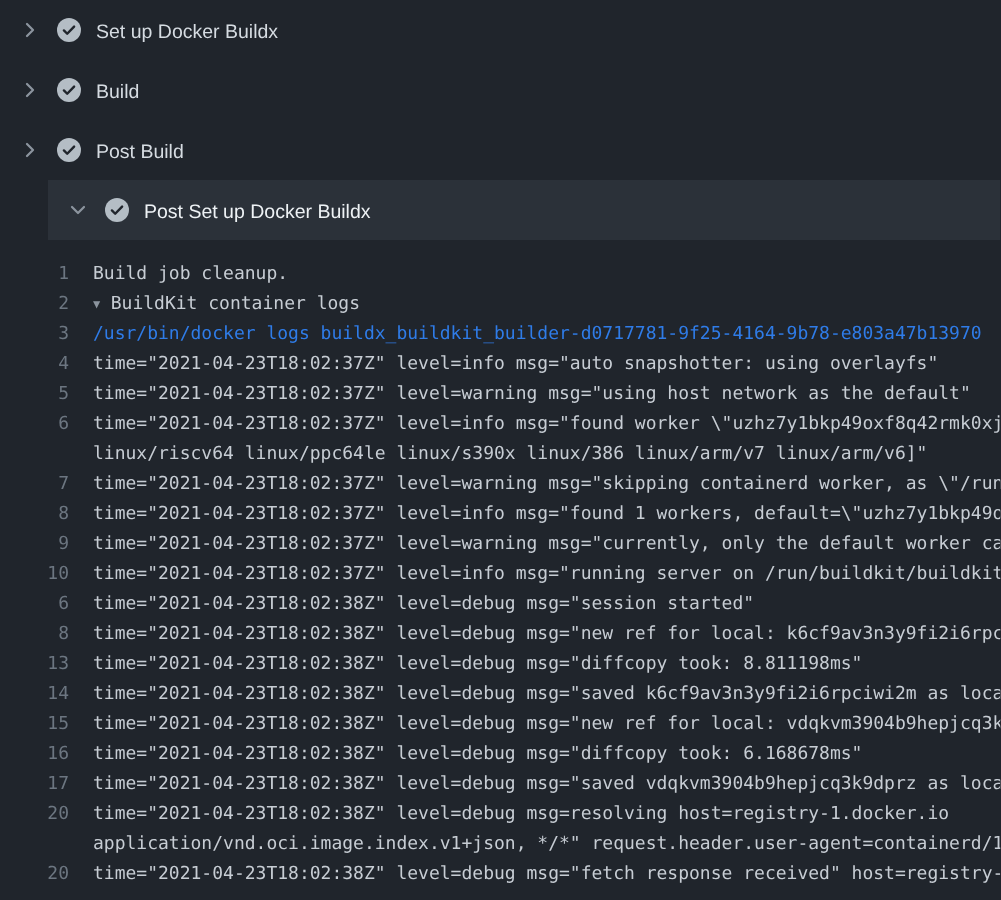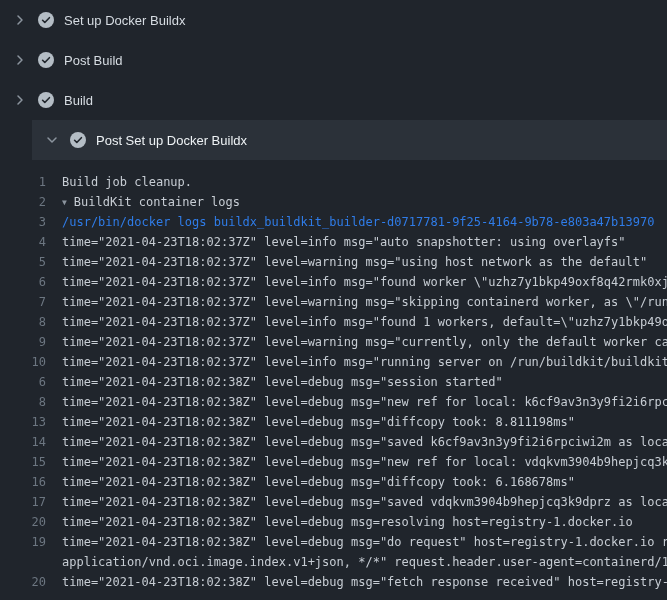--- a/index.html
+++ b/index.html
@@ -101,35 +101,35 @@
       <svg width="16" height="16" viewBox="0 0 16 16">
         <path d="M6 4l4 4-4 4" fill="none" stroke="currentColor" stroke-width="1.5" stroke-linecap="round" stroke-linejoin="round"></path>
       </svg>
     </span>
     <span class="check">
       <svg width="16" height="16" viewBox="0 0 16 16">
         <circle cx="8" cy="8" r="8" fill="currentColor"></circle>
         <path d="M4.6 8.3l2.2 2.2 4.6-4.8" fill="none" style="stroke: var(--background, #20252c);" stroke-width="1.6" stroke-linecap="round" stroke-linejoin="round"></path>
       </svg>
     </span>
+    <span class="step-label">Build</span>
+  </div>
+      <div class="step-row collapsed">
+    <span class="chev">
+      <svg width="16" height="16" viewBox="0 0 16 16">
+        <path d="M6 4l4 4-4 4" fill="none" stroke="currentColor" stroke-width="1.5" stroke-linecap="round" stroke-linejoin="round"></path>
+      </svg>
+    </span>
+    <span class="check">
+      <svg width="16" height="16" viewBox="0 0 16 16">
+        <circle cx="8" cy="8" r="8" fill="currentColor"></circle>
+        <path d="M4.6 8.3l2.2 2.2 4.6-4.8" fill="none" style="stroke: var(--background, #20252c);" stroke-width="1.6" stroke-linecap="round" stroke-linejoin="round"></path>
+      </svg>
+    </span>
     <span class="step-label">Post Build</span>
-  </div>
-      <div class="step-row collapsed">
-    <span class="chev">
-      <svg width="16" height="16" viewBox="0 0 16 16">
-        <path d="M6 4l4 4-4 4" fill="none" stroke="currentColor" stroke-width="1.5" stroke-linecap="round" stroke-linejoin="round"></path>
-      </svg>
-    </span>
-    <span class="check">
-      <svg width="16" height="16" viewBox="0 0 16 16">
-        <circle cx="8" cy="8" r="8" fill="currentColor"></circle>
-        <path d="M4.6 8.3l2.2 2.2 4.6-4.8" fill="none" style="stroke: var(--background, #20252c);" stroke-width="1.6" stroke-linecap="round" stroke-linejoin="round"></path>
-      </svg>
-    </span>
-    <span class="step-label">Build</span>
   </div>
       <div class="step-row expanded">
     <span class="chev">
       <svg width="16" height="16" viewBox="0 0 16 16">
         <path d="M6 4l4 4-4 4" fill="none" stroke="currentColor" stroke-width="1.5" stroke-linecap="round" stroke-linejoin="round"></path>
       </svg>
     </span>
     <span class="check">
       <svg width="16" height="16" viewBox="0 0 16 16">
         <circle cx="8" cy="8" r="8" fill="currentColor"></circle>
@@ -157,20 +157,24 @@
     <span class="txt">time="2021-04-23T18:02:37Z" level=info msg="auto snapshotter: using overlayfs"</span>
   </div>
       <div class="log-row plain">
     <span class="num">5</span>
     <span class="txt">time="2021-04-23T18:02:37Z" level=warning msg="using host network as the default"</span>
   </div>
       <div class="log-row plain">
     <span class="num">6</span>
     <span class="txt">time="2021-04-23T18:02:37Z" level=info msg="found worker \"uzhz7y1bkp49oxf8q42rmk0xj</span>
   </div>
+      <div class="log-row continuation">
+    <span class="num"></span>
+    <span class="txt">linux/riscv64 linux/ppc64le linux/s390x linux/386 linux/arm/v7 linux/arm/v6]"</span>
+  </div>
       <div class="log-row plain">
     <span class="num">7</span>
     <span class="txt">time="2021-04-23T18:02:37Z" level=warning msg="skipping containerd worker, as \"/run</span>
   </div>
       <div class="log-row plain">
     <span class="num">8</span>
     <span class="txt">time="2021-04-23T18:02:37Z" level=info msg="found 1 workers, default=\"uzhz7y1bkp49o</span>
   </div>
       <div class="log-row plain">
     <span class="num">9</span>
@@ -204,24 +208,20 @@
     <span class="num">16</span>
     <span class="txt">time="2021-04-23T18:02:38Z" level=debug msg="diffcopy took: 6.168678ms"</span>
   </div>
       <div class="log-row plain">
     <span class="num">17</span>
     <span class="txt">time="2021-04-23T18:02:38Z" level=debug msg="saved vdqkvm3904b9hepjcq3k9dprz as loca</span>
   </div>
       <div class="log-row plain">
     <span class="num">20</span>
     <span class="txt">time="2021-04-23T18:02:38Z" level=debug msg=resolving host=registry-1.docker.io</span>
-  </div>
-      <div class="log-row plain">
-    <span class="num">19</span>
-    <span class="txt">time="2021-04-23T18:02:38Z" level=debug msg="do request" host=registry-1.docker.io r</span>
   </div>
       <div class="log-row continuation">
     <span class="num"></span>
     <span class="txt">application/vnd.oci.image.index.v1+json, */*" request.header.user-agent=containerd/1.4</span>
   </div>
       <div class="log-row plain">
     <span class="num">20</span>
     <span class="txt">time="2021-04-23T18:02:38Z" level=debug msg="fetch response received" host=registry-1.d</span>
   </div>
     </div>

